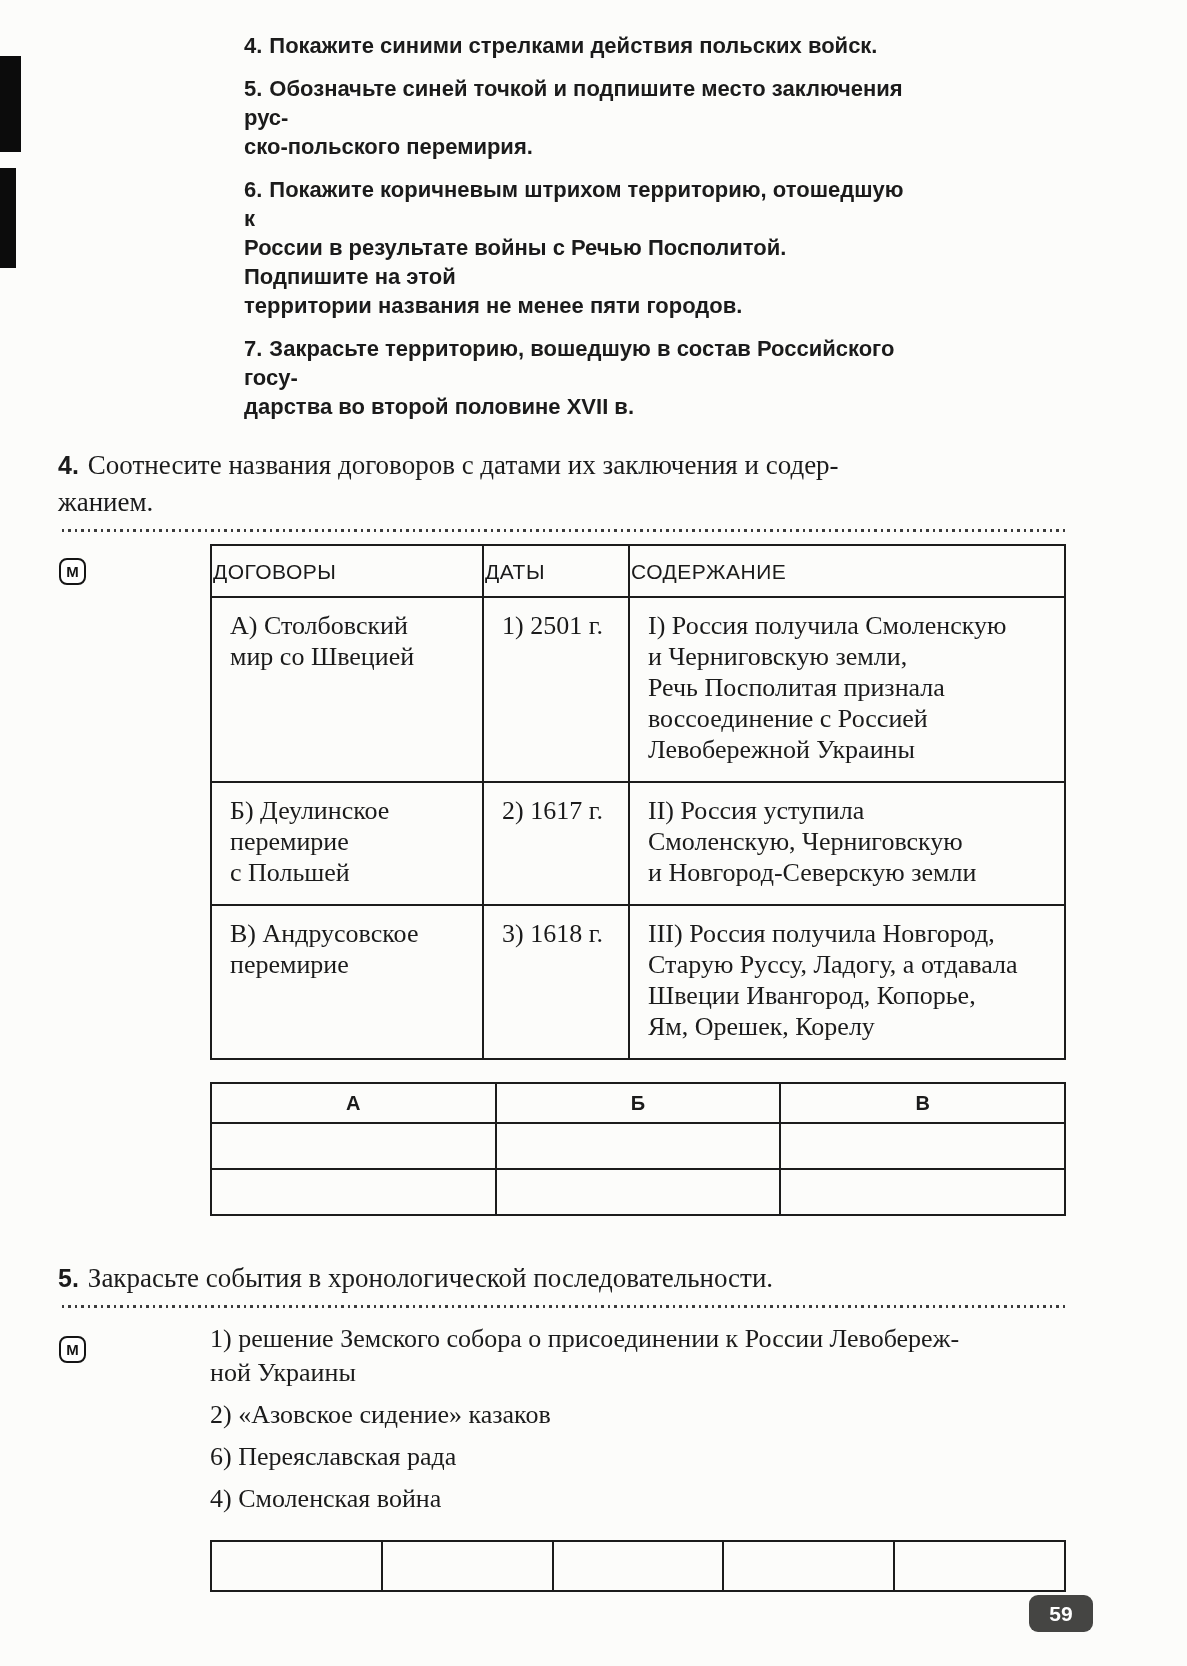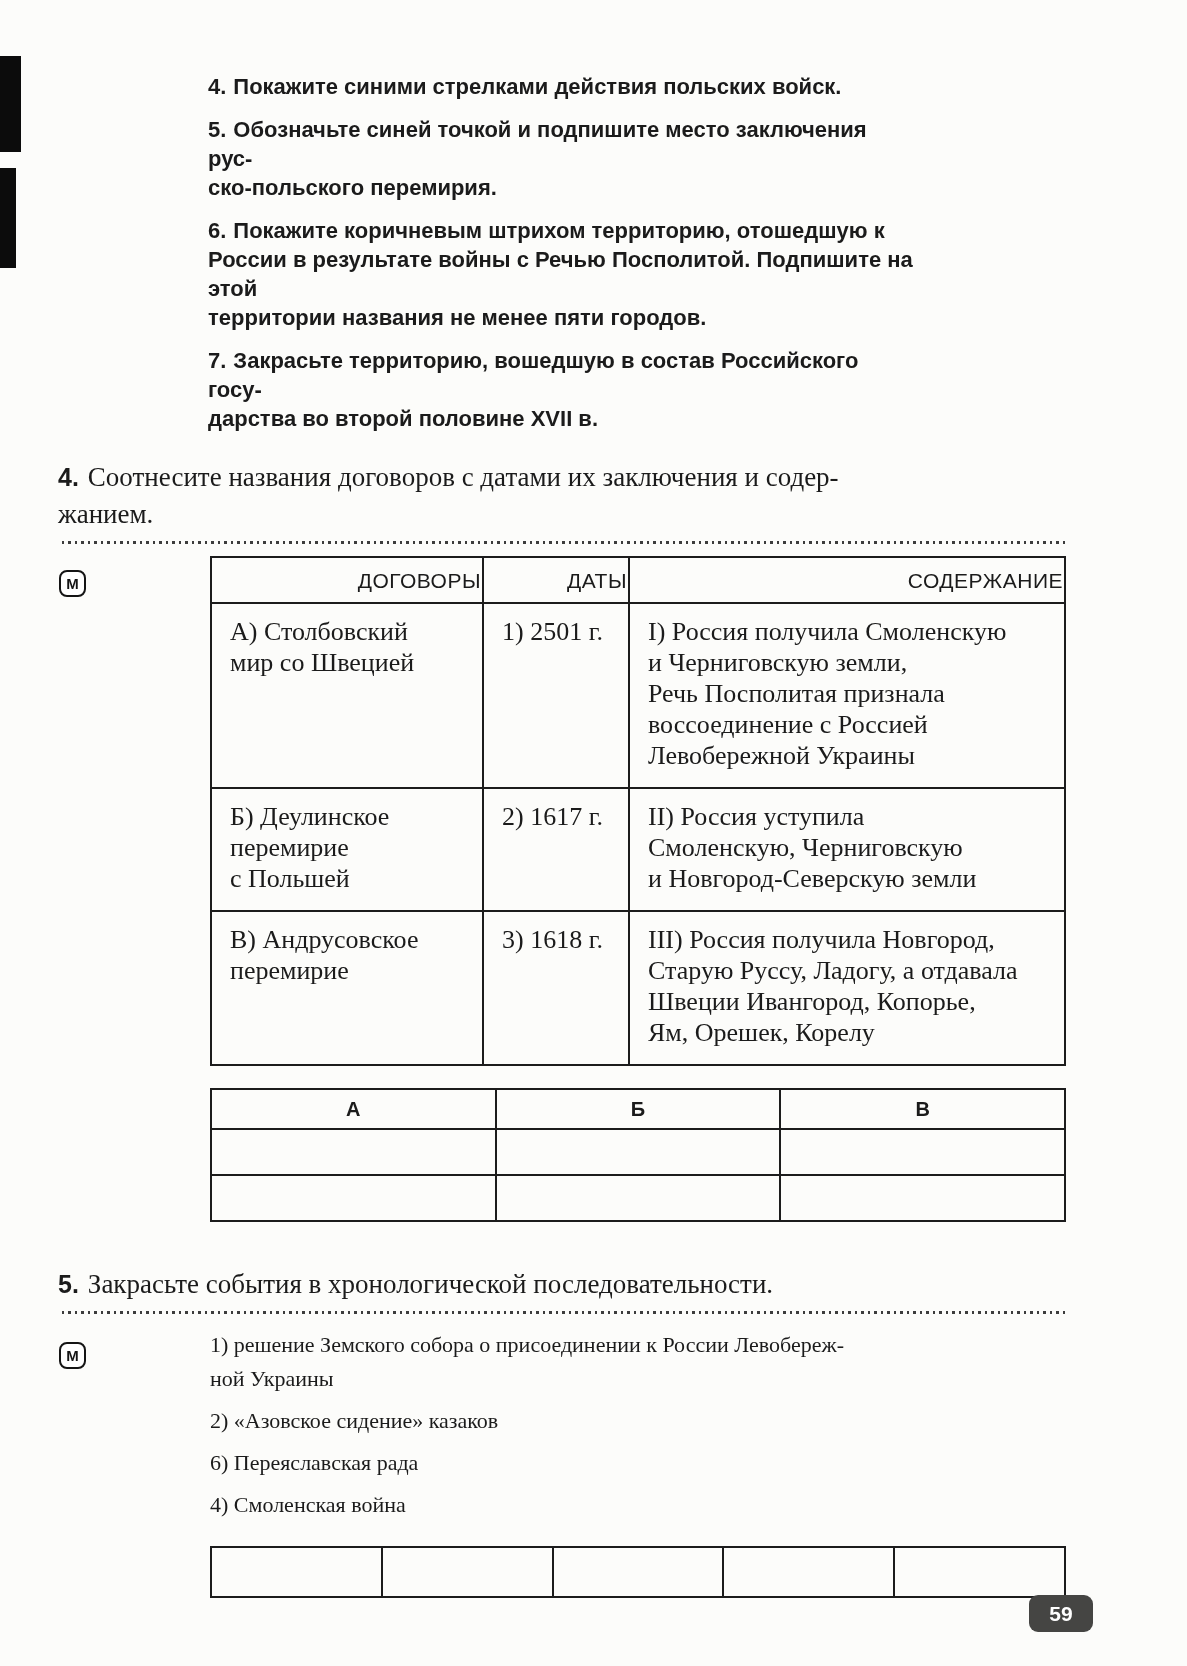--- a/index.html
+++ b/index.html
@@ -13,25 +13,26 @@
     font-family: "Liberation Serif", serif;
     overflow: hidden;
   }
   
   .edge { position: absolute; left: 0; background: #0c0c0c; }
   .edge-1 { top: 56px;  width: 21px; height: 96px; }
   .edge-2 { top: 168px; width: 16px; height: 100px; }
 
   
   .map-tasks {
-    padding: 72px 272px 0 208px;
+    padding: 31px 272px 0 208px;
     font-family: "Liberation Sans", sans-serif;
     font-weight: 700;
     font-size: 22px;
     line-height: 29px;
+    margin-left: 36px;
   }
   .map-task { margin: 0 0 14px; }
   .map-task .num { padding-right: 7px; }
   .ml { white-space: pre-line; }
 
   
   .task-heading {
     margin: 26px 118px 8px 58px;
     font-size: 27px;
     line-height: 37px;
@@ -60,41 +61,41 @@
     font: 700 15px/1 "Liberation Sans", sans-serif;
     color: #141414; background: #fff;
   }
 
   table { border-collapse: collapse; table-layout: fixed; }
   .match-table { margin: 12px 0 0 210px; width: 856px; }
   .match-table th, .match-table td { border: 2px solid #1c1c1c; }
   .match-table th {
     font: 400 21px/1 "Liberation Sans", sans-serif;
     letter-spacing: .5px;
-    height: 46px;
-    text-align: right;
+    height: 52px;
+    text-align: left;
   }
   .match-table td {
     font-size: 26px;
     line-height: 31px;
     padding: 12px 18px 16px;
     vertical-align: top;
   }
   .col-treaties { width: 272px; }
   .col-dates   { width: 146px; }
 
   .answer-table { margin: 22px 0 0 210px; width: 856px; }
   .answer-table th {
     border: 2px solid #1c1c1c;
     font: 700 20px/1 "Liberation Sans", sans-serif;
     height: 40px;
   }
   .answer-table td { border: 2px solid #1c1c1c; height: 46px; }
 
-  .items { margin: 14px 122px 0 210px; font-size: 22px; line-height: 34px; }
+  .items { margin: 14px 122px 0 210px; font-size: 26px; line-height: 34px; }
   .item { margin: 0 0 8px; }
 
   .seq-table { margin: 24px 0 0 210px; width: 856px; }
   .seq-table td { border: 2px solid #1c1c1c; height: 50px; }
 
   .page-badge {
     position: absolute; right: 94px; bottom: 34px;
     width: 64px; height: 37px;
     background: #454543;
     color: #fff;

